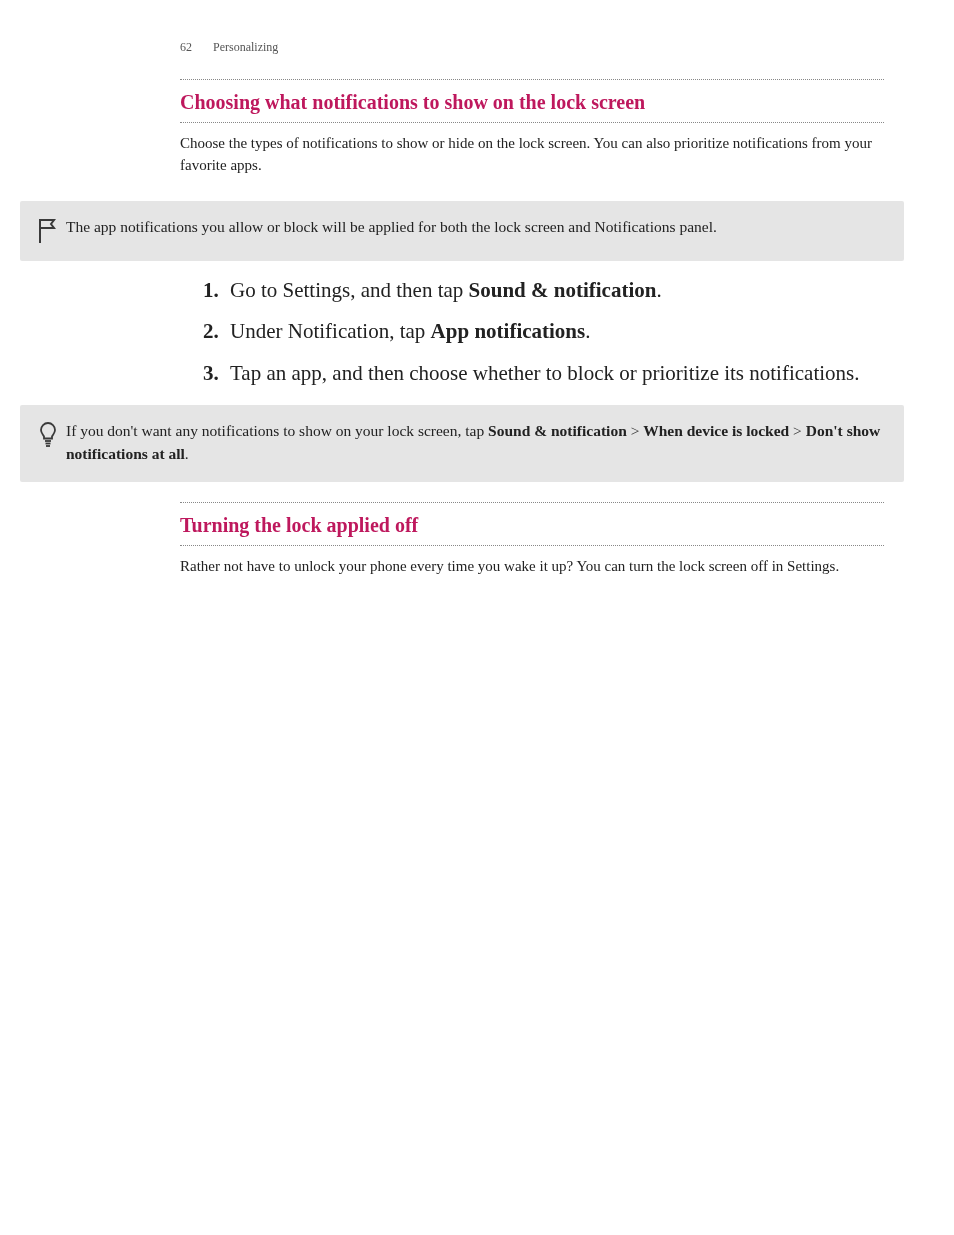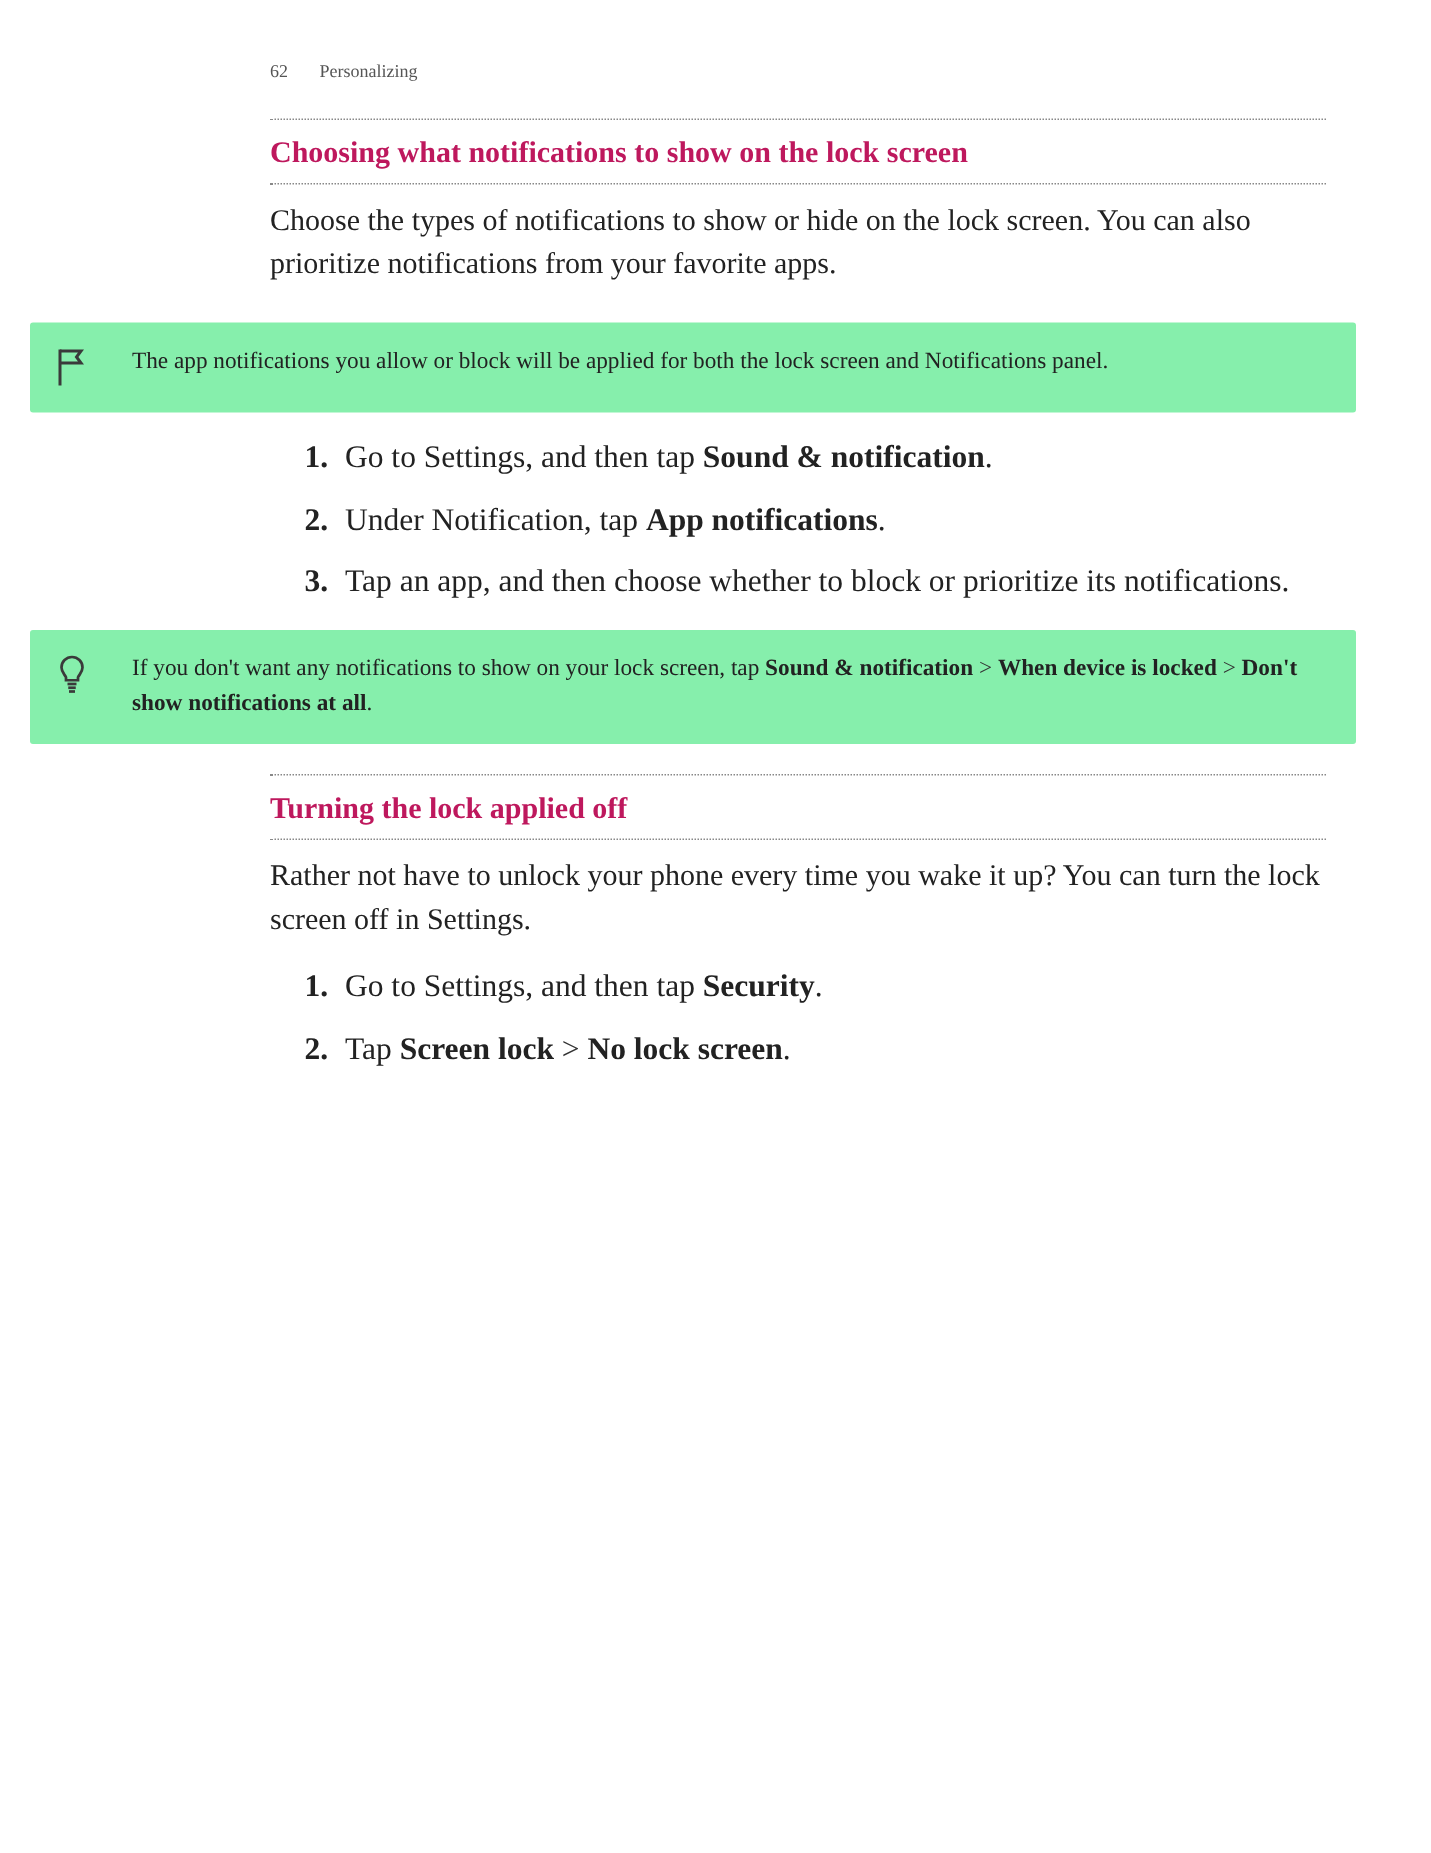--- a/index.html
+++ b/index.html
@@ -37,32 +37,32 @@
     color: #be185d;
     margin: 10px 0 8px 0;
     line-height: 1.2;
   }
   .dotted {
     border: none;
     border-top: 1px dotted #888;
     margin: 0;
   }
   p.body {
-    font-size: 20px;
+    font-size: 15px;
     line-height: 1.45;
     margin: 10px 0 14px 0;
   }
   .callout {
-    background: #86efac;
+    background: #e5e5e5;
     margin-left: -40px;
     margin-right: -10px;
     padding: 14px 16px 16px 16px;
     display: flex;
     align-items: flex-start;
-    gap: 28px;
+    gap: 6px;
     border-radius: 2px;
     margin-bottom: 14px;
   }
   .callout .icon {
     flex: 0 0 24px;
     width: 24px;
     height: 28px;
     margin-top: 2px;
     color: #3a3a3a;
   }
@@ -141,24 +141,16 @@
       <span>If you don't want any notifications to show on your lock screen, tap </span><span class="bold">Sound &amp; notification</span><span class="sep"> &gt; </span><span class="bold">When device is locked</span><span class="sep"> &gt; </span><span class="bold">Don't show notifications at all</span><span>.</span>
     </div>
   </div>
 
   <div class="content" style="margin-top:20px;">
     <hr class="dotted">
     <h2 class="section-title">Turning the lock applied off</h2>
     <hr class="dotted">
     <p class="body">Rather not have to unlock your phone every time you wake it up? You can turn the lock screen off in Settings.</p>
 
-    <ol class="steps">
-      <li>
-        <span>Go to Settings, and then tap </span><span class="bold">Security</span><span>.</span>
-      </li>
-      <li>
-        <span>Tap </span><span class="bold">Screen lock</span><span class="sep"> &gt; </span><span class="bold">No lock screen</span><span>.</span>
-      </li>
-    </ol>
 
   </div>
 
 </div>
 
 </body></html>

